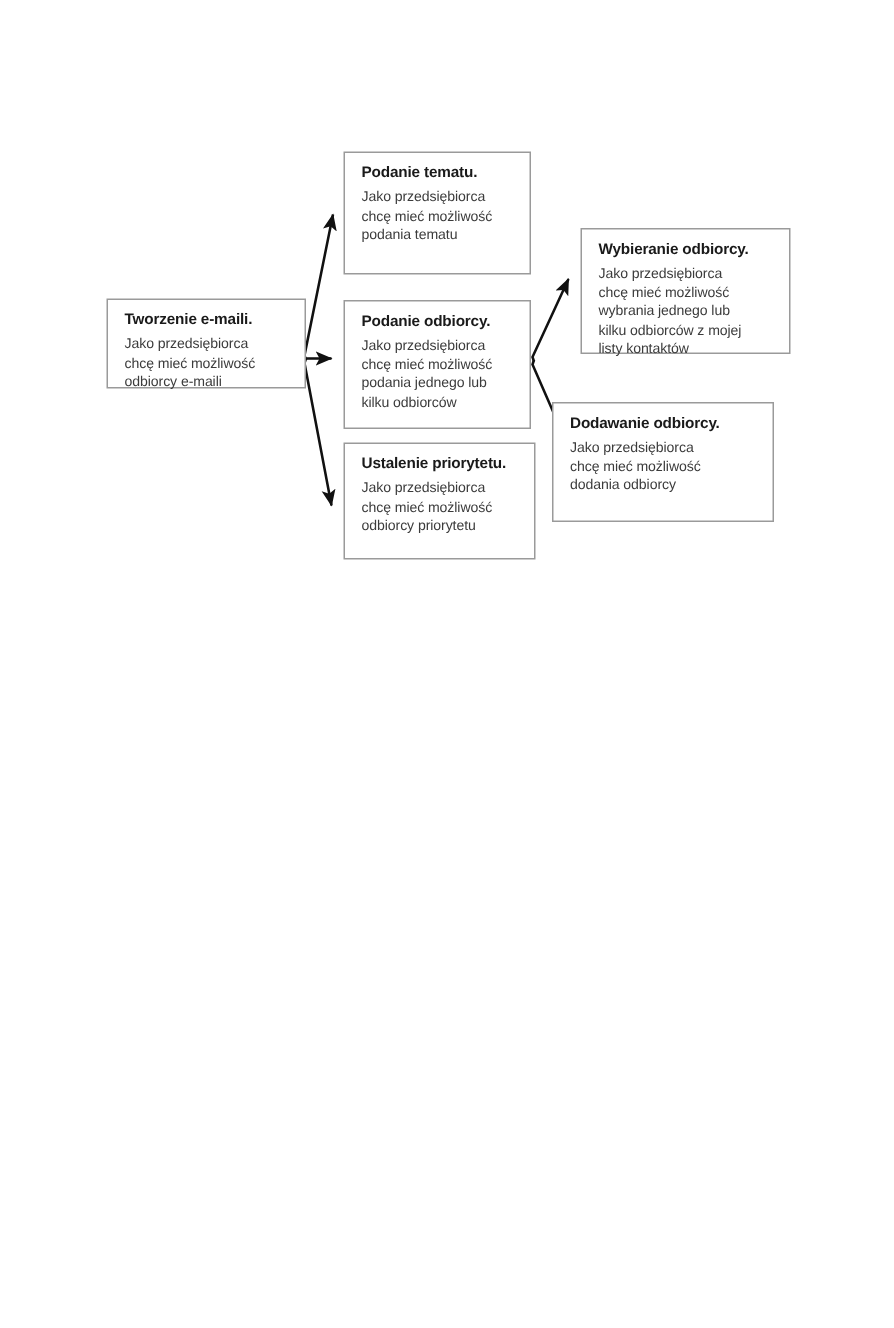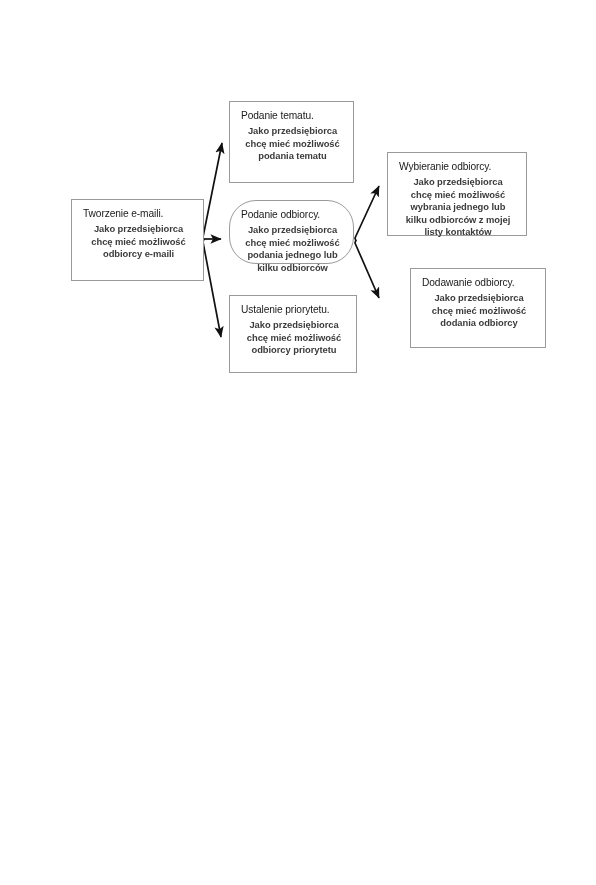--- a/index.html
+++ b/index.html
@@ -41,49 +41,48 @@
   .node {
     position: absolute;
     box-sizing: border-box;
     background: #ffffff;
     border: 1px solid #9a9a9a;
     padding: 7px 9px 6px 11px;
   }
 
   .node-title {
     font-size: 10.2px;
-    font-weight: normal;
+    font-weight: bold;
     color: #1a1a1a;
     letter-spacing: -0.1px;
     line-height: 13px;
     margin-bottom: 3px;
     white-space: nowrap;
   }
 
   .node-body {
     font-size: 9.4px;
-    font-weight: bold;
+    font-weight: normal;
     color: #3b3b3b;
     line-height: 12.6px;
     letter-spacing: -0.05px;
-    text-align: center;
   }
 
   .node-body .ln {
     display: block;
     white-space: nowrap;
   }
 
   
-  #node-tworzenie     { left: 71px;  top: 199px; width: 133px; height: 82px; }
+  #node-tworzenie     { left: 71px;  top: 199px; width: 133px; height: 60px; }
   #node-temat         { left: 229px; top: 101px; width: 125px; height: 82px; }
-  #node-odbiorca      { left: 229px; top: 200px; width: 125px; height: 64px; border-radius: 27px; }
+  #node-odbiorca      { left: 229px; top: 200px; width: 125px; height: 86px; }
   #node-priorytet     { left: 229px; top: 295px; width: 128px; height: 78px; }
   #node-wybieranie    { left: 387px; top: 152px; width: 140px; height: 84px; }
-  #node-dodawanie     { left: 410px; top: 268px; width: 136px; height: 80px; }
+  #node-dodawanie     { left: 368px; top: 268px; width: 148px; height: 80px; }
 </style>
 </head>
 <body>
 
 <div id="page">
   <div id="diagram">
 
     <svg class="svg-layer" viewBox="0 0 596 885" width="596" height="885" xmlns="http://www.w3.org/2000/svg">
       <defs>
         <marker id="arrowhead" markerWidth="7" markerHeight="7" refX="6.2" refY="3.1" orient="auto" markerUnits="strokeWidth">

